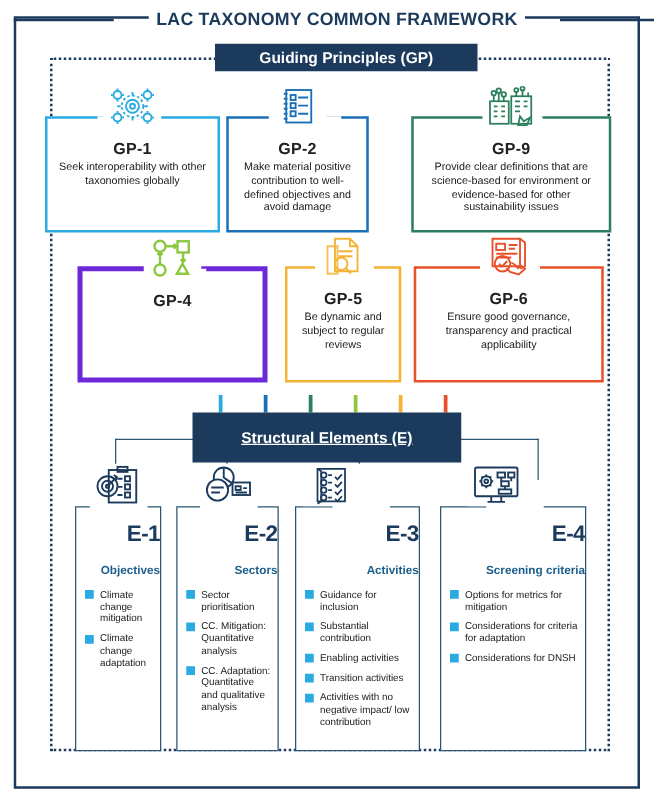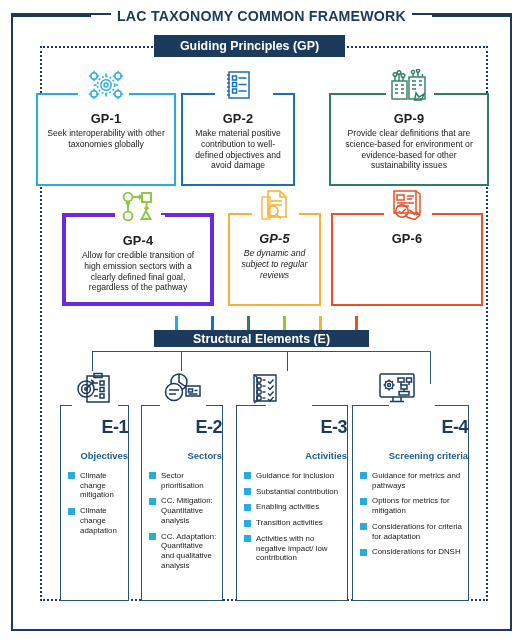--- a/index.html
+++ b/index.html
@@ -17,22 +17,22 @@
     width:501px; height:618px;
     border:2px solid #1b3a5c;
     background:#ffffff;
   }
 
   
   .title-row {
     position:absolute;
     left:11px; top:5px;
     width:501px; height:22px;
-    display:flex; align-items:center; justify-content:space-between;
-    gap:10px;
+    display:flex; align-items:center; justify-content:flex-start;
+    gap:28px;
   }
   .title-rule { height:2px; background:#1b3a5c; flex:0 0 auto; }
   .title-rule.left  { width:80px; }
   .title-rule.right { width:80px; }
   .title-text {
     font-size:14.2px; font-weight:bold; letter-spacing:.2px;
     color:#1b3a5c; white-space:nowrap;
     background:#ffffff; padding:0 6px;
   }
 
@@ -46,22 +46,22 @@
 
   
   .pill {
     position:absolute;
     background:#1b3a5c;
     color:#ffffff;
     font-size:12.4px; font-weight:bold;
     display:flex; align-items:center; justify-content:center;
     z-index:6;
   }
-  #pill-gp { left:154px; top:35px; width:191px; height:22px; }
-  #pill-e  { left:154px; top:330px; width:215px; height:17px; }
+  #pill-gp { left:172px; top:35px; width:210px; height:22px; }
+  #pill-e  { left:154px; top:330px; width:215px; height:40px;text-decoration:underline; }
 
   
   .card {
     position:absolute;
     background:#ffffff;
     text-align:center;
   }
   .card .card-body {
     position:absolute; left:0; right:0; top:0; bottom:0;
     padding:16px 7px 6px;
@@ -82,32 +82,32 @@
     display:flex; align-items:center; justify-content:center;
     z-index:5;
   }
   .card-icon svg { display:block; }
 
   
   #gp1 { left:36px;  top:93px;  width:140px; height:93px; border:2px solid #29abe2; }
   #gp2 { left:181px; top:93px;  width:114px; height:93px; border:2px solid #1b6fb5; }
   #gp3 { left:329px; top:93px;  width:160px; height:93px; border:2px solid #2b7f5c; }
   #gp4 { left:62px;  top:213px; width:152px; height:93px; border:4px solid #6d28d9;padding-left:24px; }
-  #gp5 { left:228px; top:213px; width:93px;  height:93px; border:2px solid #f5b335;font-style:italic; }
+  #gp5 { left:228px; top:213px; width:93px;  height:93px; border:2px solid #f5b335; }
   #gp6 { left:331px; top:213px; width:152px; height:93px; border:2px solid #e8502a; }
 
   
   .e-card {
     position:absolute;
     background:#ffffff;
     border:1.4px solid #2b5573;
   }
   #e1 { left:60px;  top:405px; width:69px;  height:196px; }
   #e2 { left:141px; top:405px; width:82px;  height:196px; }
-  #e3 { left:236px; top:405px; width:112px; height:196px; }
+  #e3 { left:236px; top:405px; width:100px; height:196px; }
   #e4 { left:352px; top:405px; width:117px; height:196px; }
 
   .e-head { text-align:right; padding-top:12px; }
   .e-code { font-size:18px; font-weight:bold; color:#1b3a5c; letter-spacing:-.5px; line-height:1.05; }
   .e-label { font-size:9.4px; font-weight:bold; color:#1b5e8c; line-height:1.15; margin-top:14px; }
 
   .e-list { list-style:none; margin:9px 0 0 0; padding:0 4px 0 7px; }
   .e-list li {
     position:relative;
     padding-left:12px;
@@ -229,21 +229,20 @@
         <path d="M26 20l4.5 8h-9z"></path>
         <path d="M13 6h7.5M19 4l2 2-2 2"></path>
         <path d="M8 20.5V11M6 13l2-2 2 2"></path>
         <path d="M26.5 11.5v7M24.5 16.5l2 2 2-2"></path>
       </g>
     </svg>
   </div>
   <div class="notch" style="left:53px; top:-2px; width:46px;"></div>
   <div class="card-body">
     <div class="gp-code">GP-4</div>
-    <div class="gp-desc">Allow for credible transition of high emission sectors with a clearly defined final goal, regardless of the pathway</div>
   </div>
 </div>
 
 <div class="card" id="gp5">
   <div class="card-icon">
     <svg width="34" height="32" viewBox="0 0 34 32">
       <g fill="none" stroke="#f5b335" stroke-width="1.5">
         <path d="M10 2h12l6 6v20H10z"></path>
         <path d="M22 2v6h6"></path>
         <path d="M4 8h8v22H4z" opacity=".85"></path>
@@ -271,20 +270,21 @@
         <path d="M9 14h17M9 17h12"></path>
         <circle cx="14" cy="22" r="6.2"></circle>
         <path d="M11.2 22l2.2 2.4 4.4-4.6"></path>
         <path d="M21 21c2.5 1 4 2.5 5.5 4.5l2.5-2 3 2.5-5 4.5-7-2-3-3"></path>
       </g>
     </svg>
   </div>
   <div class="notch" style="left:53px; top:-2px; width:46px;"></div>
   <div class="card-body">
     <div class="gp-code">GP-6</div>
+    <div class="gp-desc">Ensure good governance, transparency and practical applicability</div>
   </div>
 </div>
 
 <div class="tick" style="left:175px; background:#29abe2;"></div>
 <div class="tick" style="left:211px; background:#1b6fb5;"></div>
 <div class="tick" style="left:247px; background:#2b7f5c;"></div>
 <div class="tick" style="left:283px; background:#8dc63f;"></div>
 <div class="tick" style="left:319px; background:#f5b335;"></div>
 <div class="tick" style="left:355px; background:#e8502a;"></div>
 
@@ -403,18 +403,17 @@
     </g>
   </svg>
 </div>
 <div class="e-card" id="e4">
   <div class="notch" style="left:36px; top:-2px; width:46px;"></div>
   <div class="e-head">
     <div class="e-code">E-4</div>
     <div class="e-label">Screening criteria</div>
   </div>
   <ul class="e-list">
-    <li><span class="bullet"></span><span>Guidance for metrics and pathways</span></li>
     <li><span class="bullet"></span><span>Options for metrics for mitigation</span></li>
     <li><span class="bullet"></span><span>Considerations for criteria for adaptation</span></li>
     <li><span class="bullet"></span><span>Considerations for DNSH</span></li>
   </ul>
 </div>
 
 </body></html>

